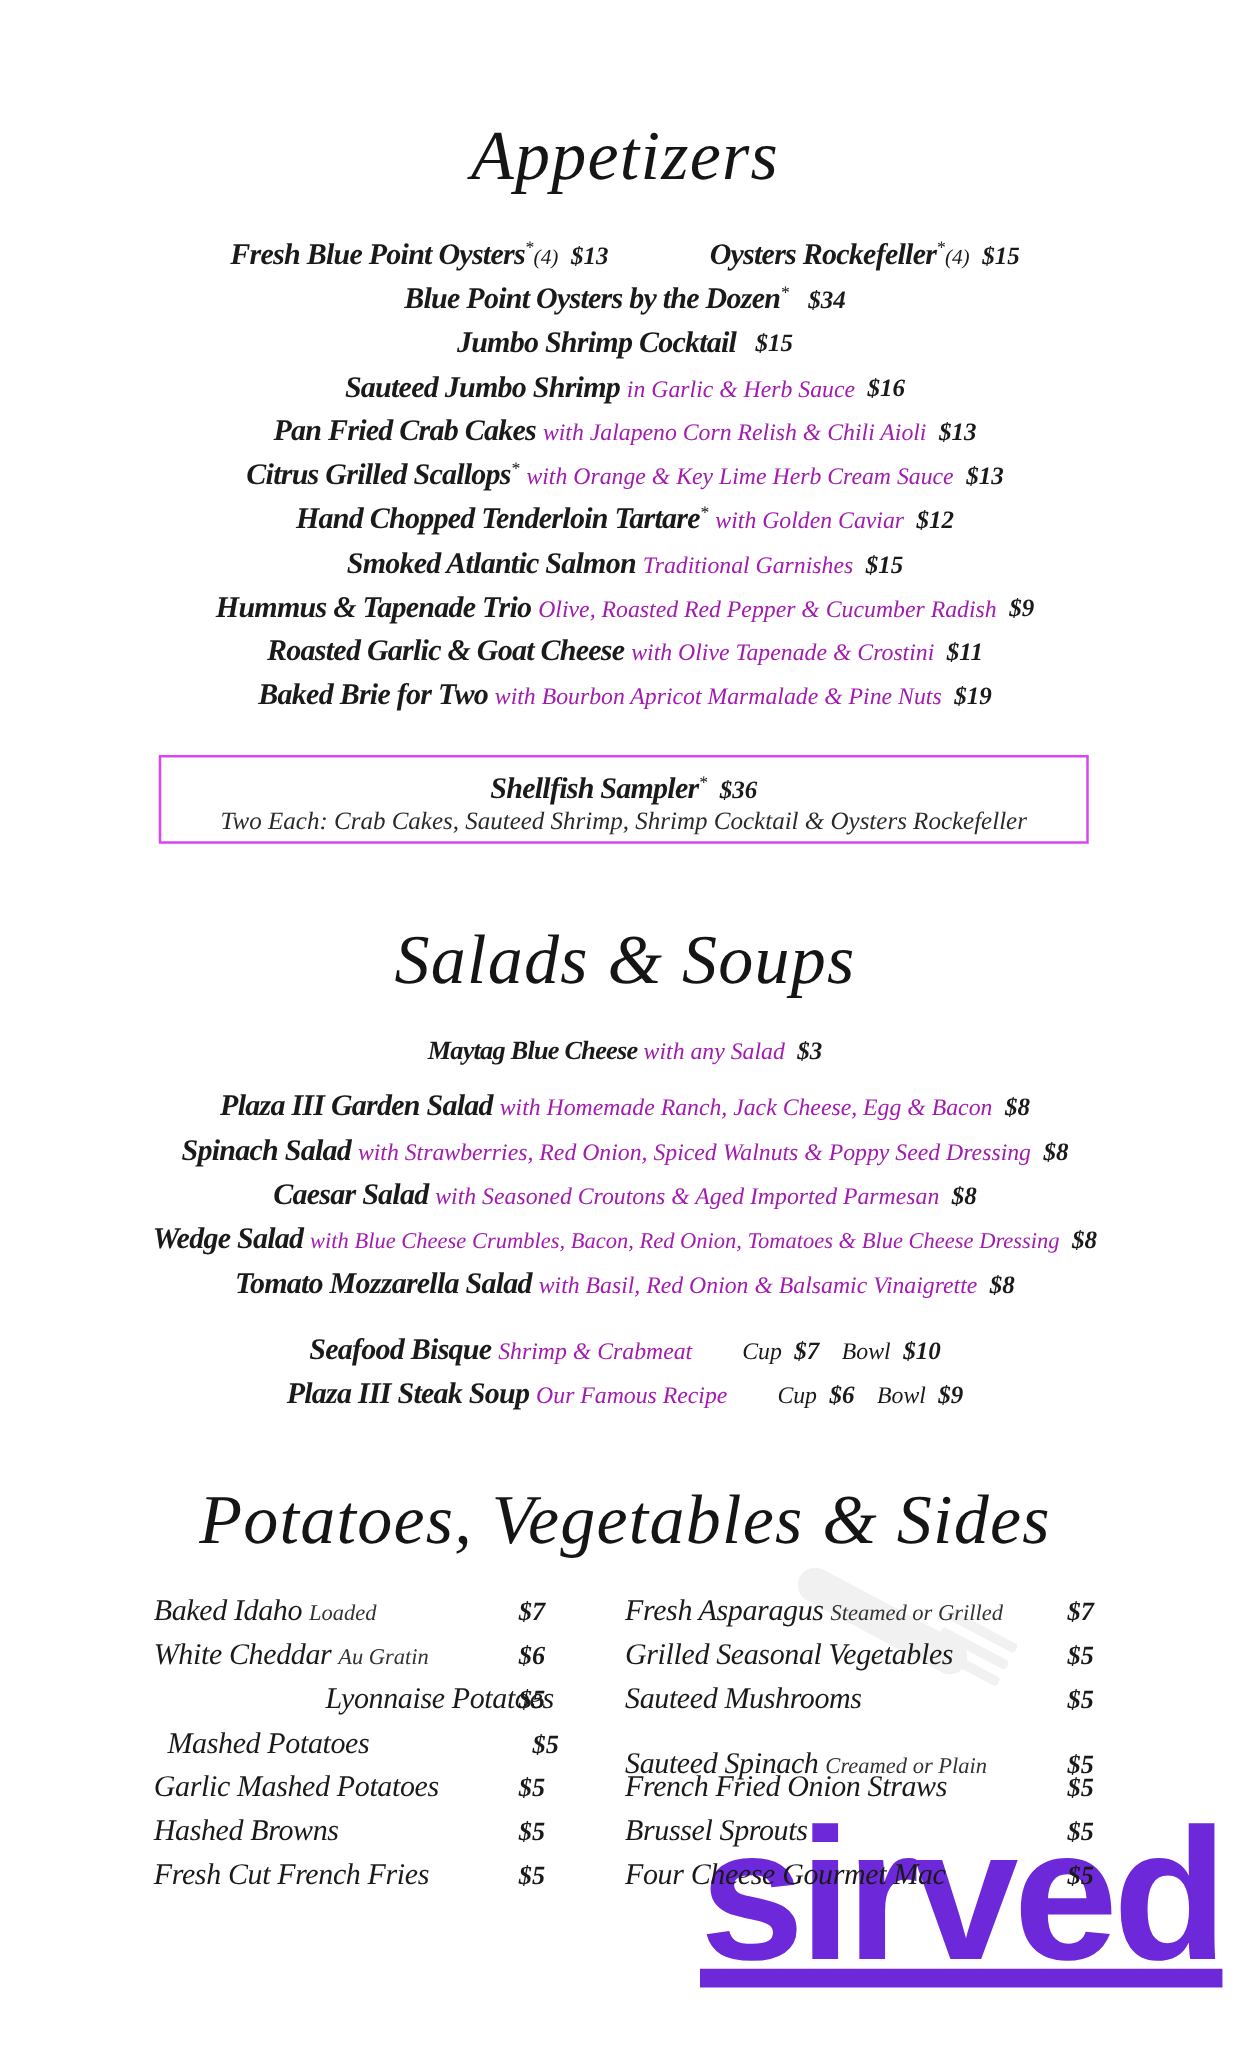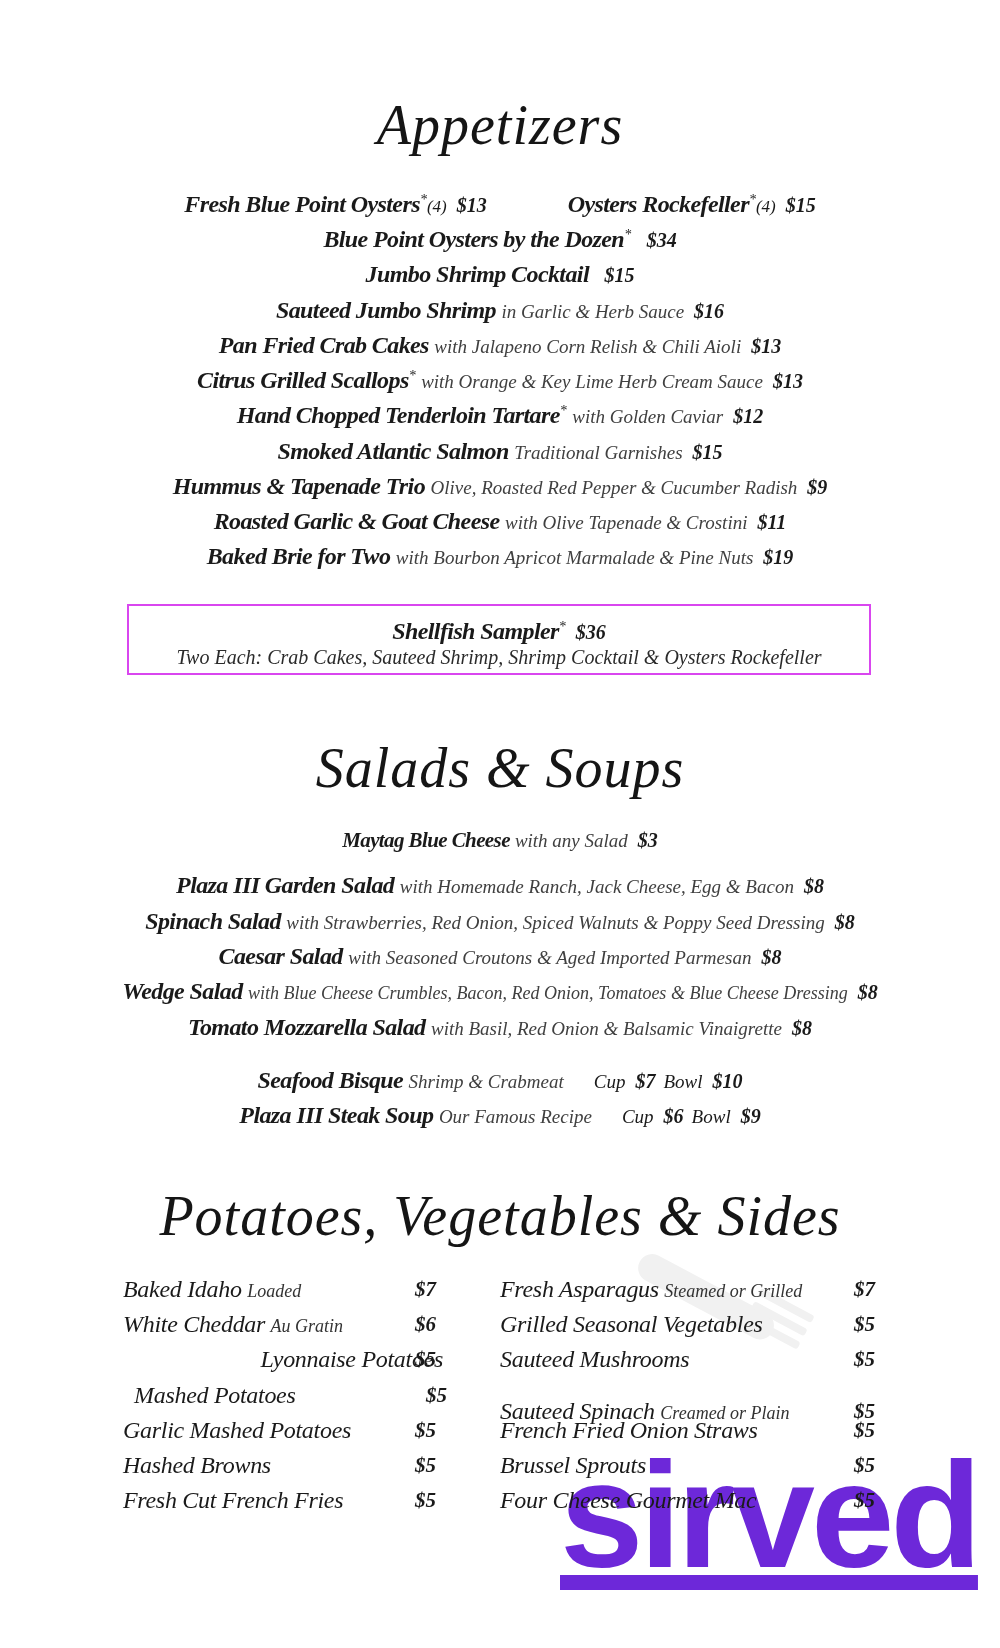--- a/index.html
+++ b/index.html
@@ -17,27 +17,27 @@
     }
     .section-title {
       position: absolute; left: 0; width: 1000px; text-align: center;
       font-size: 56px; font-weight: normal; line-height: 1; letter-spacing: 1px; color: #151515;
     }
     .line {
       position: absolute; left: 0; width: 1000px; text-align: center;
       font-size: 22px; line-height: 30px; white-space: nowrap;
     }
     .name { font-weight: bold; font-size: 24px; letter-spacing: -0.6px; }
-    .desc { font-weight: normal; font-size: 19px; color: #404040; }
+    .desc { font-weight: normal; font-size: 19px; color: #a21caf; }
     .ast { font-size: 14px; vertical-align: super; font-weight: normal; }
     .qty { font-size: 17px; font-weight: normal; }
     .price { font-weight: bold; font-size: 20px; margin-left: 10px; }
     .gap { display: inline-block; width: 70px; }
     .soup-gap { display: inline-block; width: 22px; }
-    .sizelabel { font-weight: normal; font-size: 19px; margin-left: 8px; }
+    .sizelabel { font-weight: normal; font-size: 19px; margin-left: 18px; }
     .box {
       position: absolute; left: 127px; top: 604px; width: 744px; height: 71px;
       border: 2px solid #d946ef; box-sizing: border-box;
     }
     .box .line { width: 740px; }
     .box-desc { font-size: 20px; font-weight: normal; color: #2a2a2a; }
     .sides-row { position: absolute; height: 32px; font-size: 22px; line-height: 32px; white-space: nowrap; }
     .side-name { font-weight: normal; font-size: 24px; letter-spacing: -0.3px; }
     .side-note { font-weight: normal; font-size: 18px; color: #333; }
     .side-price { position: absolute; font-weight: bold; font-size: 21px; }

